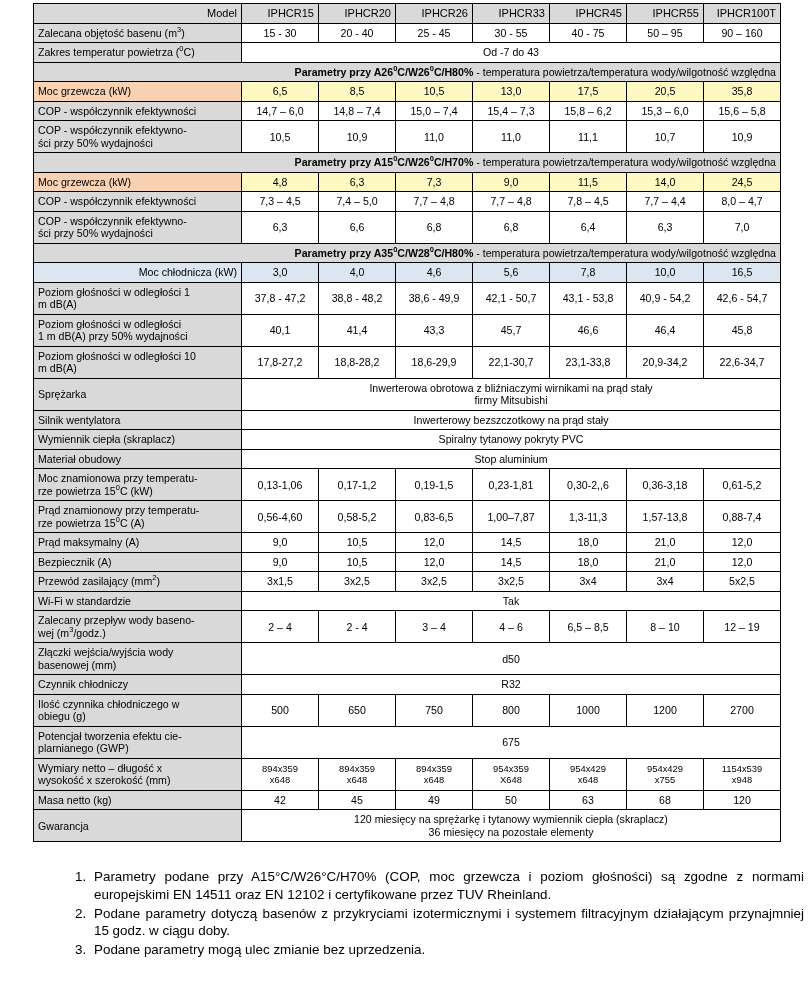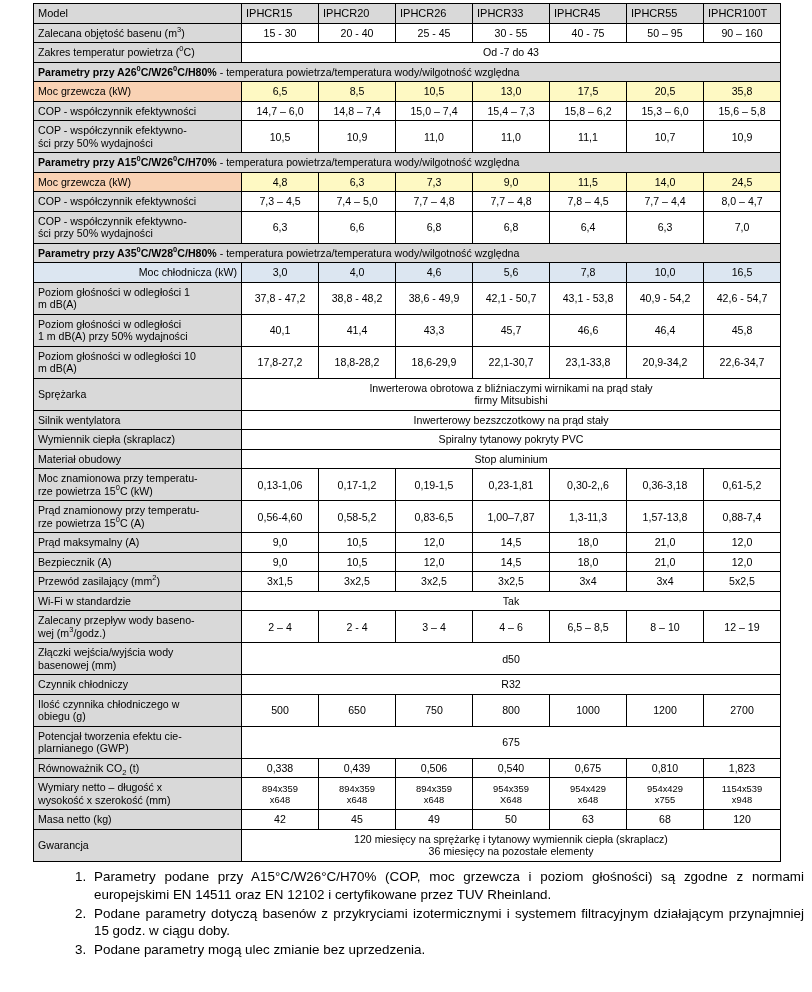--- a/index.html
+++ b/index.html
@@ -36,27 +36,27 @@
   col.c-last  { width: 77px; }
 
   td.label {
     background: #d9d9d9;
     text-align: left;
     padding-left: 6px;
   }
   td.data { text-align: center; background: #ffffff; }
   td.section {
     background: #d9d9d9;
-    text-align: left;
+    text-align: right;
     padding: 3px 4px;
   }
   td.section .sec-b { font-weight: bold; }
   th.hdr {
     background: #d9d9d9;
-    text-align: left;
+    text-align: right;
     font-weight: bold;
     font-size: 11px;
     padding: 4px 2px;
   }
   
   tr.heat td.label   { background: #f9d2b4; }
   tr.heat td.data    { background: #fef9c3; }
   tr.cool td.label   { background: #dce6f1; text-align: right; }
   tr.cool td.data    { background: #dce6f1; }
   td.bold, tr.bold td { font-weight: bold; }
@@ -322,30 +322,20 @@
           <td class="data">800</td>
           <td class="data">1000</td>
           <td class="data">1200</td>
           <td class="data">2700</td>
         </tr>
         <tr>
           <td class="label">Potencjał tworzenia efektu cie-<br>plarnianego (GWP)</td>
           <td class="center-span" colspan="7">675</td>
         </tr>
         <tr>
-          <td class="label">Równoważnik CO<span class="sub">2</span> (t)</td>
-          <td class="data">0,338</td>
-          <td class="data">0,439</td>
-          <td class="data">0,506</td>
-          <td class="data">0,540</td>
-          <td class="data">0,675</td>
-          <td class="data">0,810</td>
-          <td class="data">1,823</td>
-        </tr>
-        <tr>
           <td class="label">Wymiary netto – długość x<br>wysokość x szerokość (mm)</td>
           <td class="data" style="font-size:9.4px">894x359<br>x648</td>
           <td class="data" style="font-size:9.4px">894x359<br>x648</td>
           <td class="data" style="font-size:9.4px">894x359<br>x648</td>
           <td class="data" style="font-size:9.4px">954x359<br>X648</td>
           <td class="data" style="font-size:9.4px">954x429<br>x648</td>
           <td class="data" style="font-size:9.4px">954x429<br>x755</td>
           <td class="data" style="font-size:9.4px">1154x539<br>x948</td>
         </tr>
         <tr>

